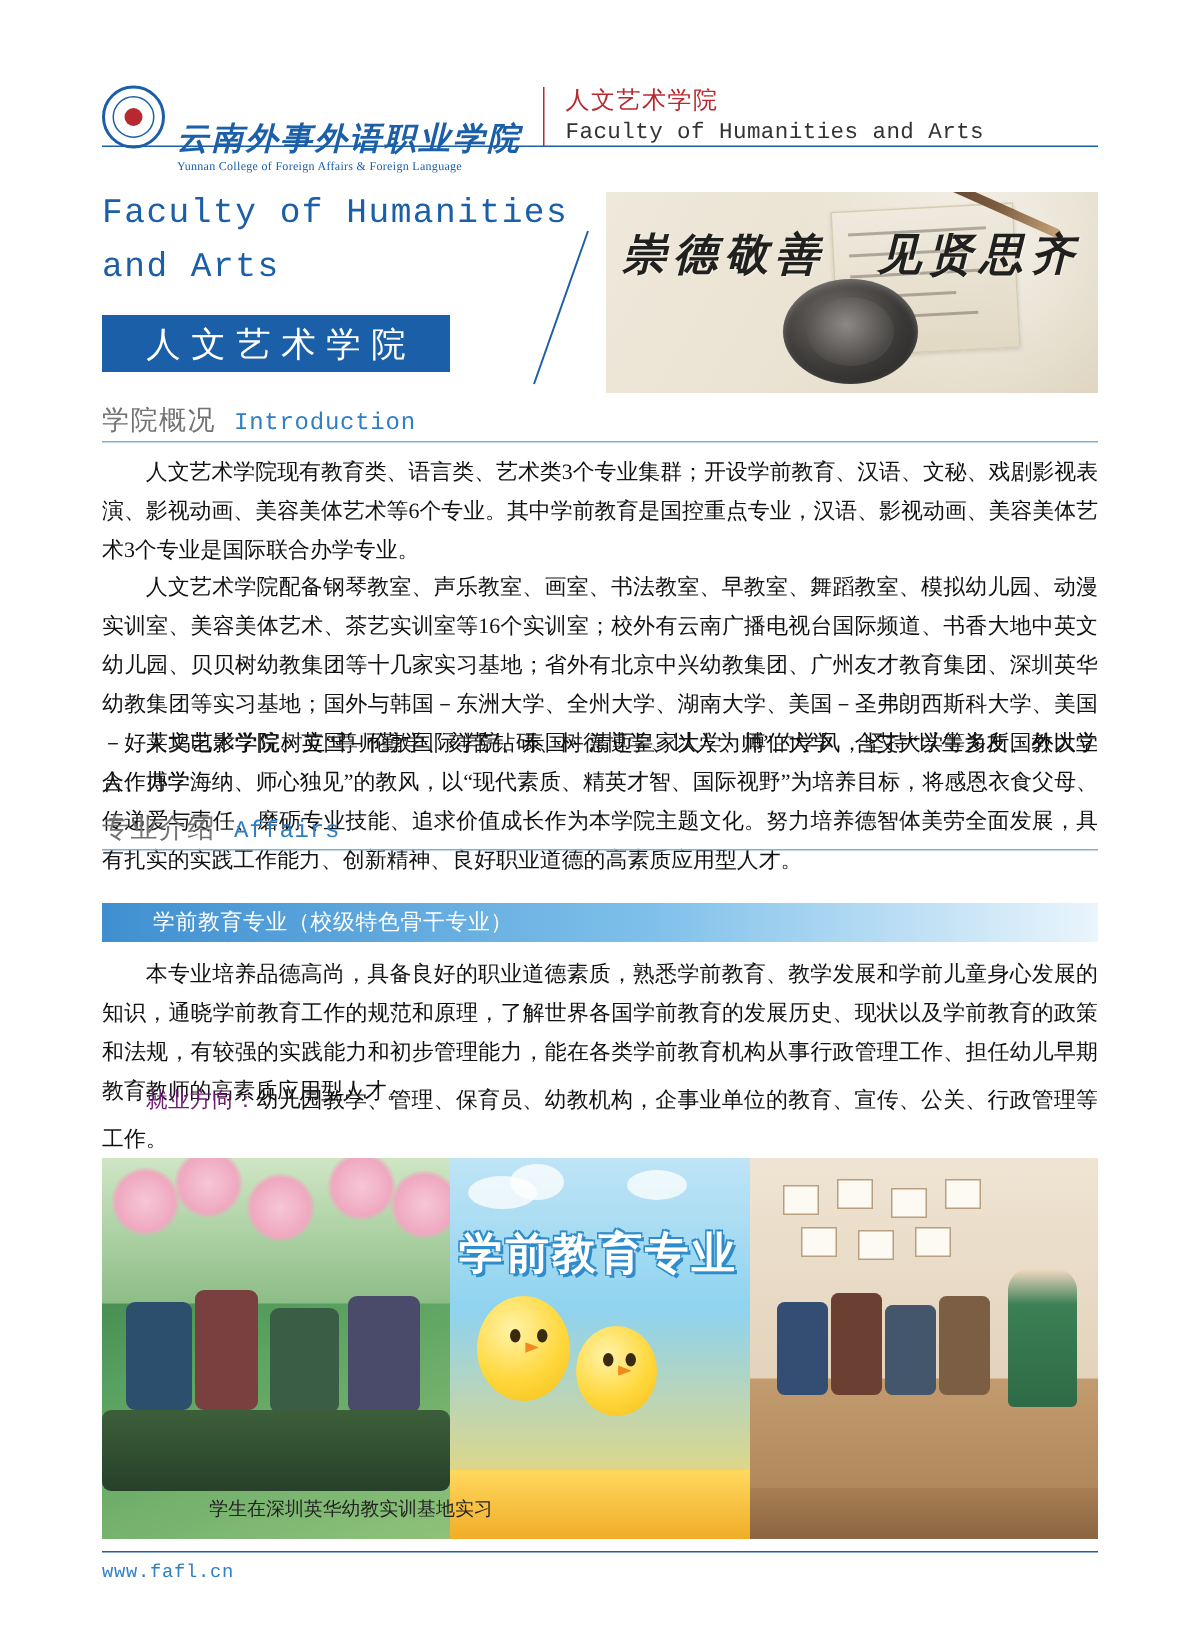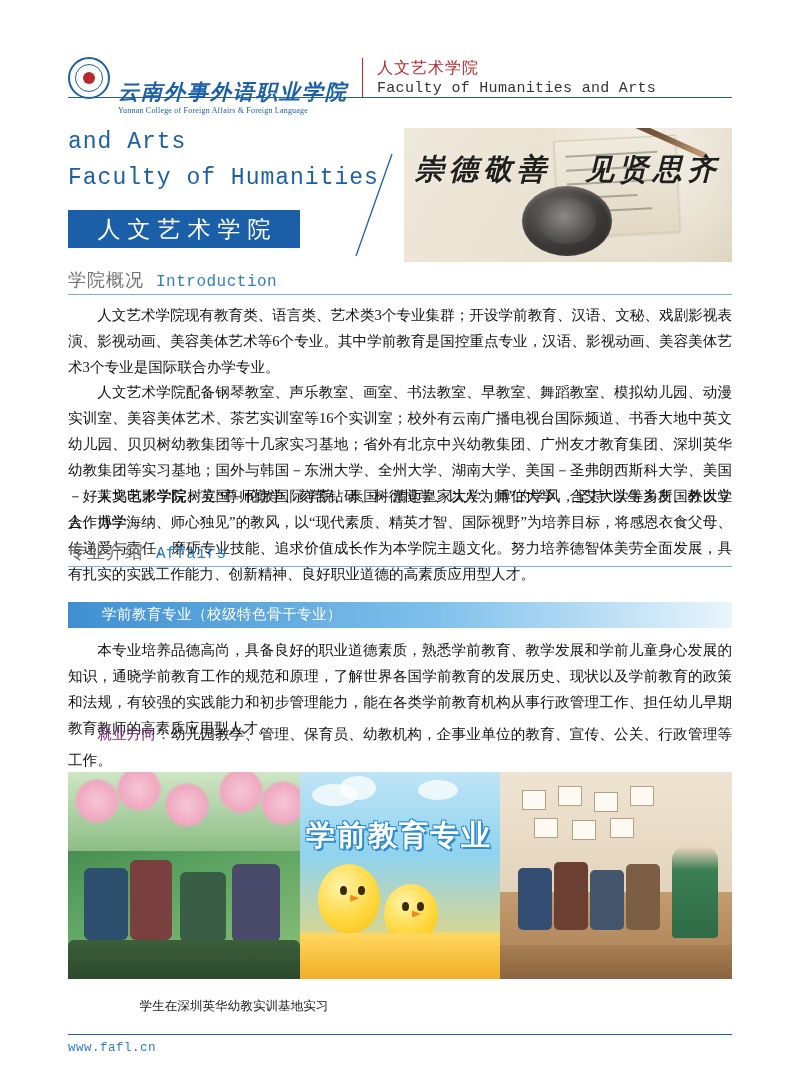--- a/index.html
+++ b/index.html
@@ -288,21 +288,21 @@
   .job-label {
     color: #701a75;
   }
 
   
   .photo-band {
     position: absolute;
     left: 68px;
     top: 772px;
     width: 664px;
-    height: 207px;
+    height: 254px;
     display: flex;
     overflow: hidden;
   }
   .photo {
     position: relative;
     overflow: hidden;
   }
   .photo-a { width: 232px; background: linear-gradient(160deg,#2f6f3f 0%, #58a05f 45%, #8fc27a 100%); }
   .photo-b { width: 200px; background: linear-gradient(180deg,#bfe4f6 0%, #8fd3ef 40%, #ffd85e 100%); }
   .photo-c { width: 232px; background: linear-gradient(160deg,#c9a27a 0%, #e6d3bb 45%, #f2e6d6 100%); }
@@ -408,22 +408,22 @@
     <div class="header-divider"></div>
     <div class="header-titles">
       <div class="header-cn">人文艺术学院</div>
       <div class="header-en">Faculty of Humanities and Arts</div>
     </div>
   </div>
 </div>
 <div class="header-rule"></div>
 
 <div class="title-en">
+  <div>Faculty of Humanities</div>
   <div>and Arts</div>
-  <div>Faculty of Humanities</div>
 </div>
 
 <div class="title-cn-box">人文艺术学院</div>
 
 <div class="title-slash">
   <svg width="44" height="110" viewBox="0 0 44 110">
     <line x1="40" y1="4" x2="4" y2="106" stroke="#1b5fa8" stroke-width="1.3"></line>
   </svg>
 </div>
 

